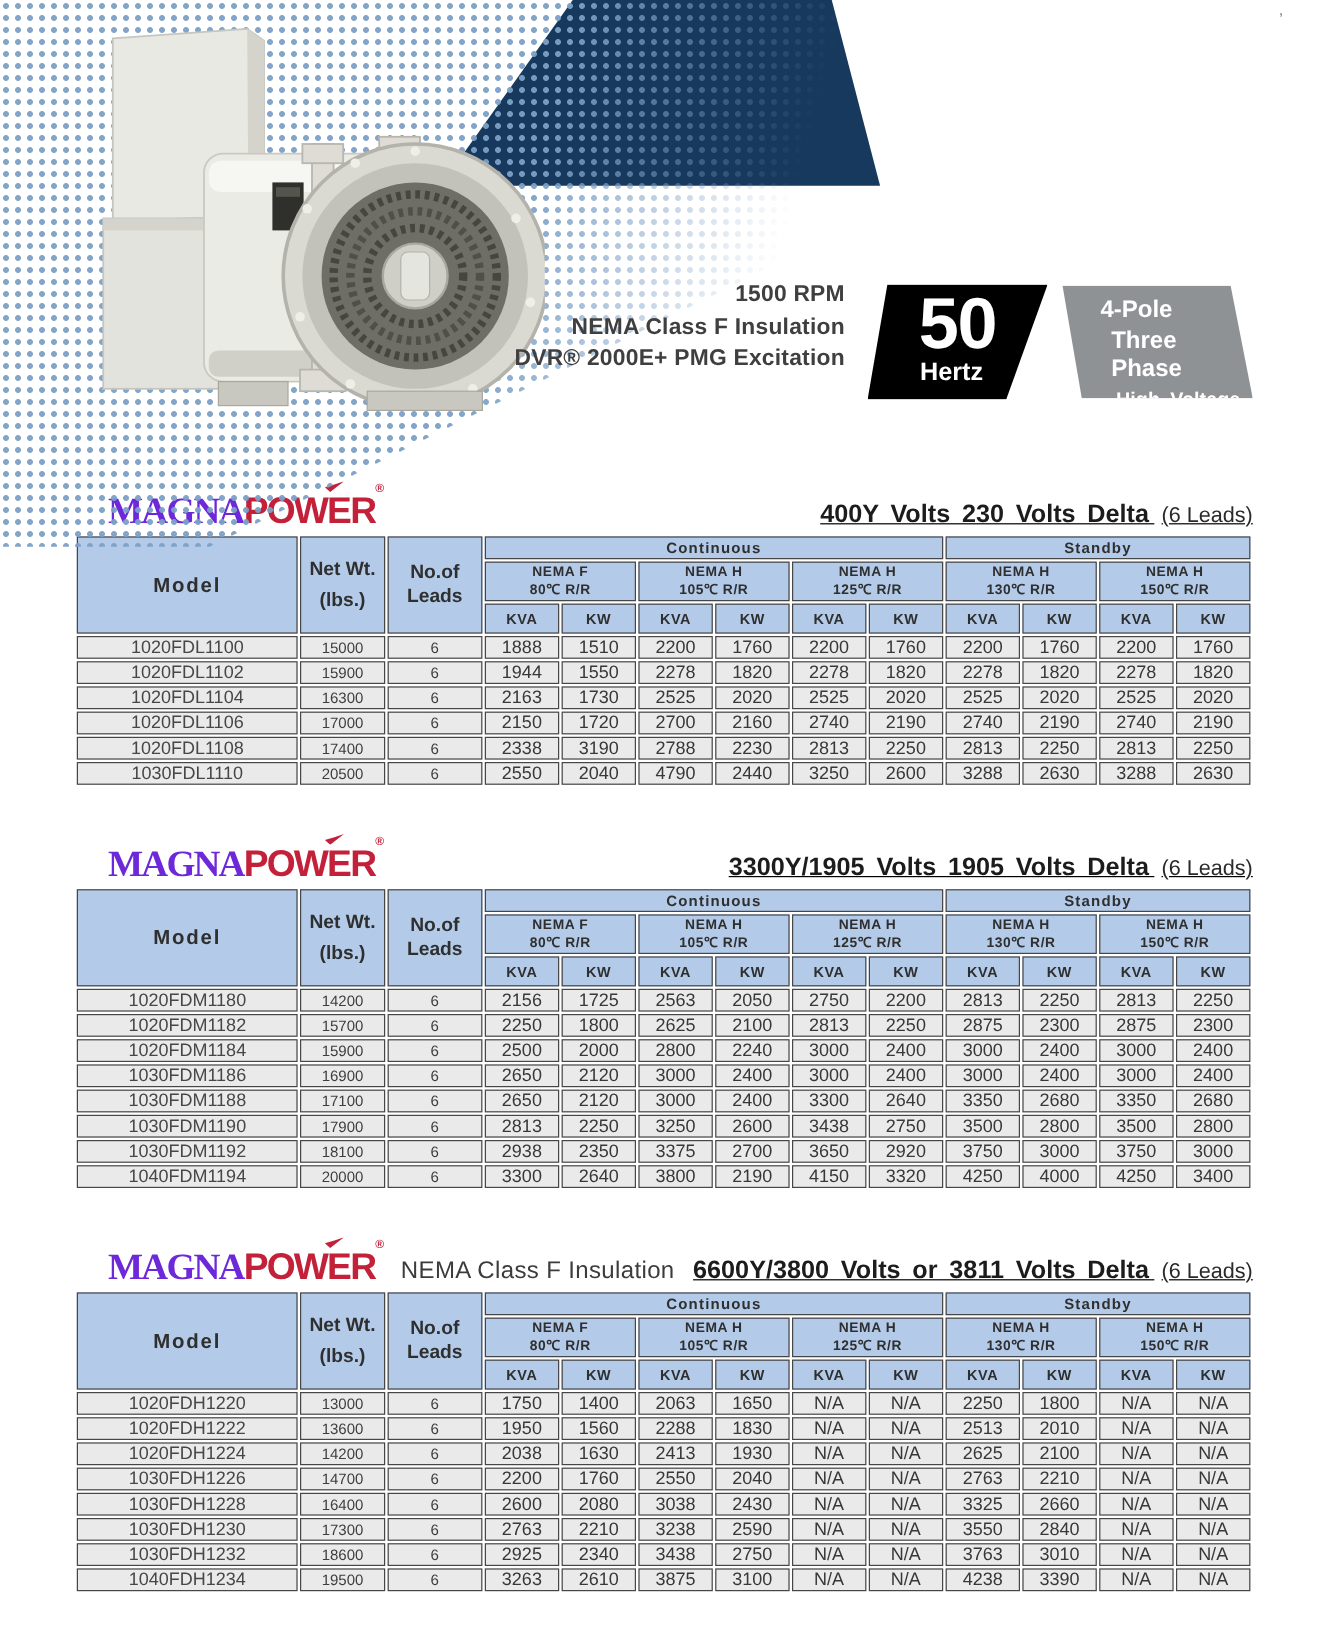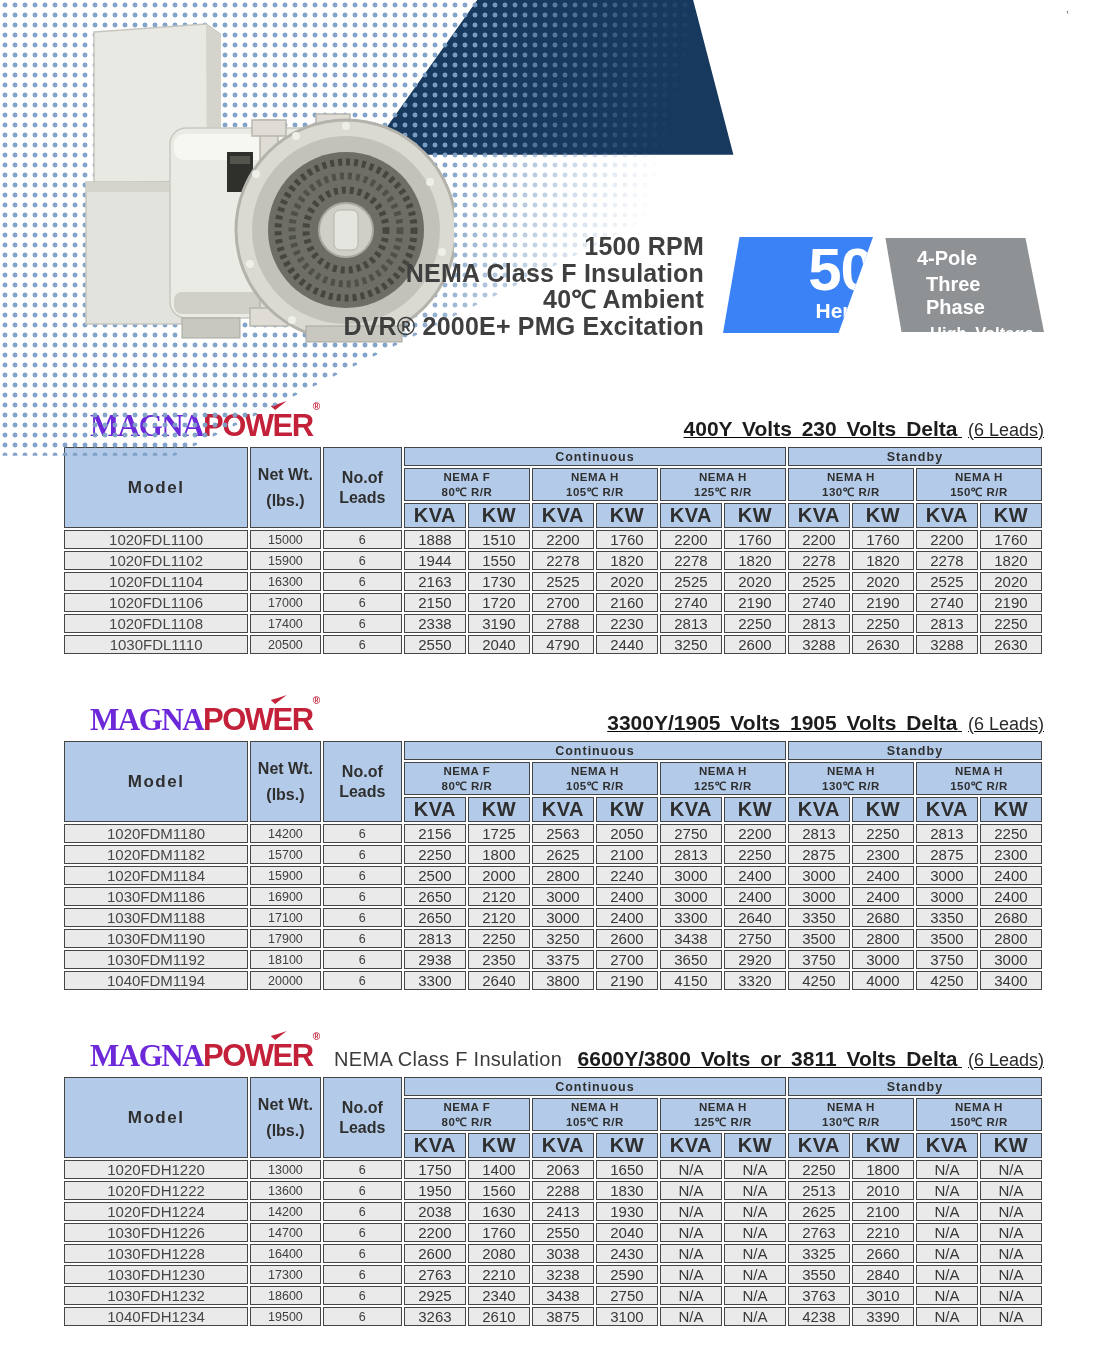--- a/index.html
+++ b/index.html
@@ -14,25 +14,25 @@
   .dots { position:absolute; left:0; top:0; width:760px; height:465px; z-index:2;
       background-image:radial-gradient(circle, rgba(125,160,198,0.95) 2.1px, rgba(125,160,198,0) 2.8px);
       background-size:10px 10px;
       clip-path:polygon(0 0, 91% 0, 96.8% 33%, 83% 49%, 23% 98%, 0 98%);
       -webkit-mask-image:linear-gradient(105deg,#000 55%, transparent 80%);
       mask-image:linear-gradient(105deg,#000 55%, transparent 80%); }
   .generator { position:absolute; left:24px; top:2px; z-index:3; }
   .stray-mark { position:absolute; left:1066px; top:8px; color:#777; font-size:13px; z-index:4; }
 
   .specs { position:absolute; left:300px; top:233px; width:404px; z-index:4;
-      text-align:right; font-size:25px; font-weight:bold; color:#3f3f3f; line-height:26.5px;
+      text-align:right; font-size:19px; font-weight:bold; color:#3f3f3f; line-height:26.5px;
       letter-spacing:.2px; }
 
   .badge-hz { position:absolute; left:723px; top:237px; width:150px; height:96px; z-index:4;
-      background:#3b82f6; color:#fff; text-align:right;
+      background:#000000; color:#fff; text-align:center;
       clip-path:polygon(11% 0, 100% 0, 77% 100%, 0 100%); }
   .badge-hz .num { font-size:60px; font-weight:bold; line-height:58px; margin-top:4px; letter-spacing:-1px; }
   .badge-hz .unit { font-size:21px; font-weight:bold; transform:translateX(-5px); }
 
   .badge-info { position:absolute; left:883px; top:238px; width:161px; height:94px; z-index:4;
       background:#8f9295; color:#fff;
       clip-path:polygon(1.5% 0, 88.5% 0, 100% 100%, 11.5% 100%);
       padding:9px 0 0 34px; }
   .badge-info .l1 { font-size:20px; font-weight:bold; }
   .badge-info .l2 { font-size:20px; font-weight:bold; margin:3px 0 0 9px; }
@@ -55,21 +55,21 @@
   
   table.spec { width:982px; margin:0 0 48px 62px; table-layout:fixed;
       border-collapse:separate; border-spacing:2px; background:#fff; }
   table.spec td { border:1.5px solid #464646; text-align:center; vertical-align:middle; overflow:hidden; }
   td.hd { background:#b3cbe9; color:#2f2f2f; font-weight:bold; }
   td.hd-model { font-size:17px; letter-spacing:1.5px; }
   td.hd-2line { font-size:16px; line-height:1.2; }
   td.hd-2line .gap { margin-top:7px; }
   td.hd-band { font-size:12.5px; letter-spacing:1px; height:19px; }
   td.hd-nema { font-size:11.5px; line-height:1.25; height:33px; letter-spacing:.5px; }
-  td.hd-unit { font-size:20px; height:25px; letter-spacing:.5px; }
+  td.hd-unit { font-size:12px; height:25px; letter-spacing:.5px; }
   td.c-model { font-size:15px; color:#474747; height:17px; }
   td.c-wt, td.c-leads { font-size:12.5px; color:#3e3e3e; }
   td.c-num { font-size:15px; color:#383838; }
   tbody tr td { background:#eaeaea; }
 </style>
 </head>
 <body>
 
 <div class="banner">
   <div class="navy-swoosh"></div>
@@ -125,21 +125,20 @@
 
     <rect x="158" y="316" width="58" height="20" fill="#c8c8c0" stroke="#a8a8a0"></rect>
     <rect x="282" y="324" width="96" height="16" fill="#c8c8c0" stroke="#a8a8a0"></rect>
   </svg>
 
   <div class="stray-mark">’</div>
 
   <div class="specs">
     <div>1500 RPM</div>
     <div>NEMA Class F Insulation</div>
-    <div>40℃ Ambient</div>
     <div>DVR® 2000E+ PMG Excitation</div>
   </div>
 
   <div class="badge-hz">
     <div class="num">50</div>
     <div class="unit">Hertz</div>
   </div>
 
   <div class="badge-info">
     <div class="l1">4-Pole</div>

